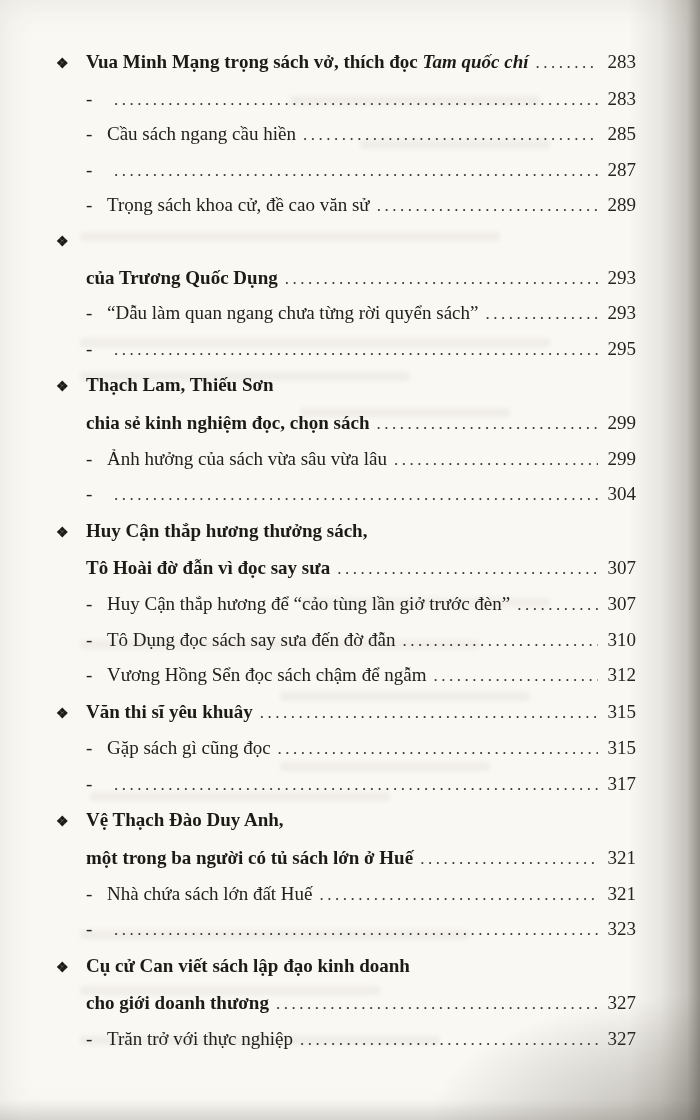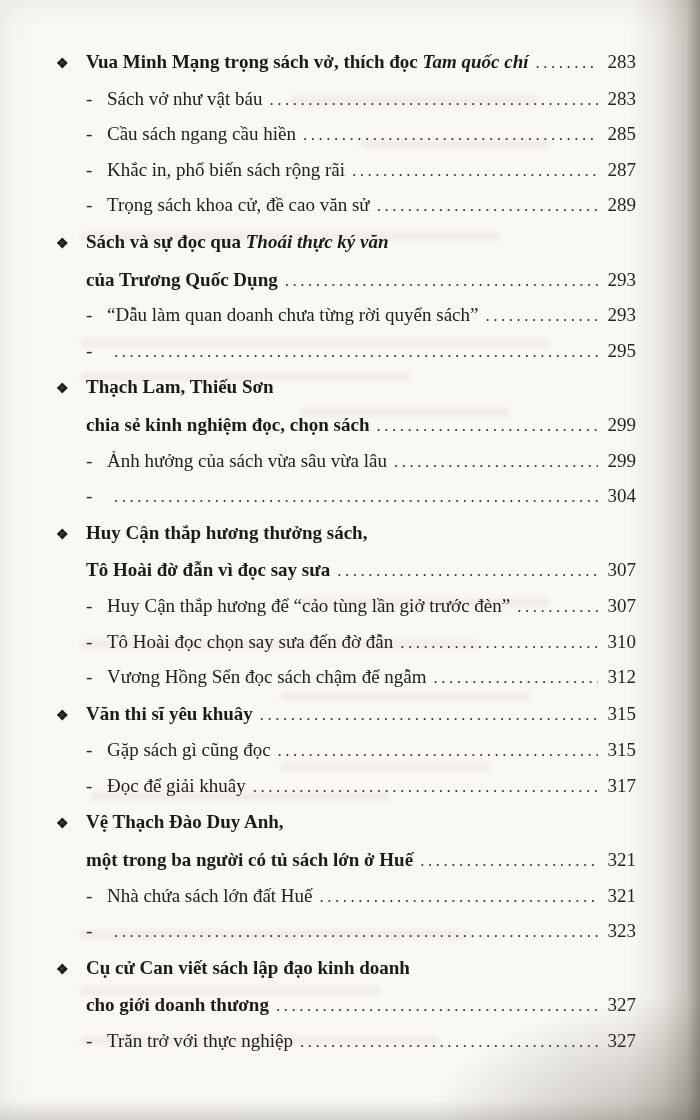--- a/index.html
+++ b/index.html
@@ -120,65 +120,62 @@
         <div class="row">
           <span class="bullet">❖</span>
           <span class="title"><span>Vua Minh Mạng trọng sách vở, thích đọc </span><span class="italic">Tam quốc chí</span></span>
           <span class="leader">............................................................................................................................................</span>
           <span class="page-num">283</span>
         </div>
       </div>
       <div class="entry sub">
         <div class="row">
           <span class="bullet">-</span>
-          <span class="title"><span>Sách vở như vật báu</span></span>
           <span class="leader">............................................................................................................................................</span>
           <span class="page-num">283</span>
         </div>
       </div>
       <div class="entry sub">
         <div class="row">
           <span class="bullet">-</span>
           <span class="title"><span>Cầu sách ngang cầu hiền</span></span>
           <span class="leader">............................................................................................................................................</span>
           <span class="page-num">285</span>
         </div>
       </div>
       <div class="entry sub">
         <div class="row">
           <span class="bullet">-</span>
-          <span class="title"><span>Khắc in, phổ biến sách rộng rãi</span></span>
           <span class="leader">............................................................................................................................................</span>
           <span class="page-num">287</span>
         </div>
       </div>
       <div class="entry sub">
         <div class="row">
           <span class="bullet">-</span>
           <span class="title"><span>Trọng sách khoa cử, đề cao văn sử</span></span>
           <span class="leader">............................................................................................................................................</span>
           <span class="page-num">289</span>
         </div>
       </div>
       <div class="entry chapter">
         <div class="row">
           <span class="bullet">❖</span>
-          <span class="title"><span>Sách và sự đọc qua </span><span class="italic">Thoái thực ký văn</span></span>
         </div>
         <div class="row cont">
           <span class="bullet"></span>
           <span class="title"><span>của Trương Quốc Dụng</span></span>
           <span class="leader">............................................................................................................................................</span>
           <span class="page-num">293</span>
         </div>
       </div>
       <div class="entry sub">
         <div class="row">
           <span class="bullet">-</span>
-          <span class="title"><span>“Dẫu làm quan doanh chưa từng rời quyển sách”</span></span>
+          <span class="title"><span>“Dẫu làm quan ngang chưa từng rời quyển sách”</span></span>
           <span class="leader">............................................................................................................................................</span>
           <span class="page-num">293</span>
         </div>
       </div>
       <div class="entry sub">
         <div class="row">
           <span class="bullet">-</span>
           <span class="leader">............................................................................................................................................</span>
           <span class="page-num">295</span>
         </div>
@@ -226,21 +223,21 @@
         <div class="row">
           <span class="bullet">-</span>
           <span class="title"><span>Huy Cận thắp hương để “cảo tùng lần giở trước đèn”</span></span>
           <span class="leader">............................................................................................................................................</span>
           <span class="page-num">307</span>
         </div>
       </div>
       <div class="entry sub">
         <div class="row">
           <span class="bullet">-</span>
-          <span class="title"><span>Tô Hoài đọc chọn say sưa đến đờ đẫn</span></span>
+          <span class="title"><span>Tô Dụng đọc sách say sưa đến đờ đẫn</span></span>
           <span class="leader">............................................................................................................................................</span>
           <span class="page-num">310</span>
         </div>
       </div>
       <div class="entry sub">
         <div class="row">
           <span class="bullet">-</span>
           <span class="title"><span>Vương Hồng Sển đọc sách chậm để ngẫm</span></span>
           <span class="leader">............................................................................................................................................</span>
           <span class="page-num">312</span>
@@ -258,21 +255,20 @@
         <div class="row">
           <span class="bullet">-</span>
           <span class="title"><span>Gặp sách gì cũng đọc</span></span>
           <span class="leader">............................................................................................................................................</span>
           <span class="page-num">315</span>
         </div>
       </div>
       <div class="entry sub">
         <div class="row">
           <span class="bullet">-</span>
-          <span class="title"><span>Đọc để giải khuây</span></span>
           <span class="leader">............................................................................................................................................</span>
           <span class="page-num">317</span>
         </div>
       </div>
       <div class="entry chapter">
         <div class="row">
           <span class="bullet">❖</span>
           <span class="title"><span>Vệ Thạch Đào Duy Anh,</span></span>
         </div>
         <div class="row cont">

